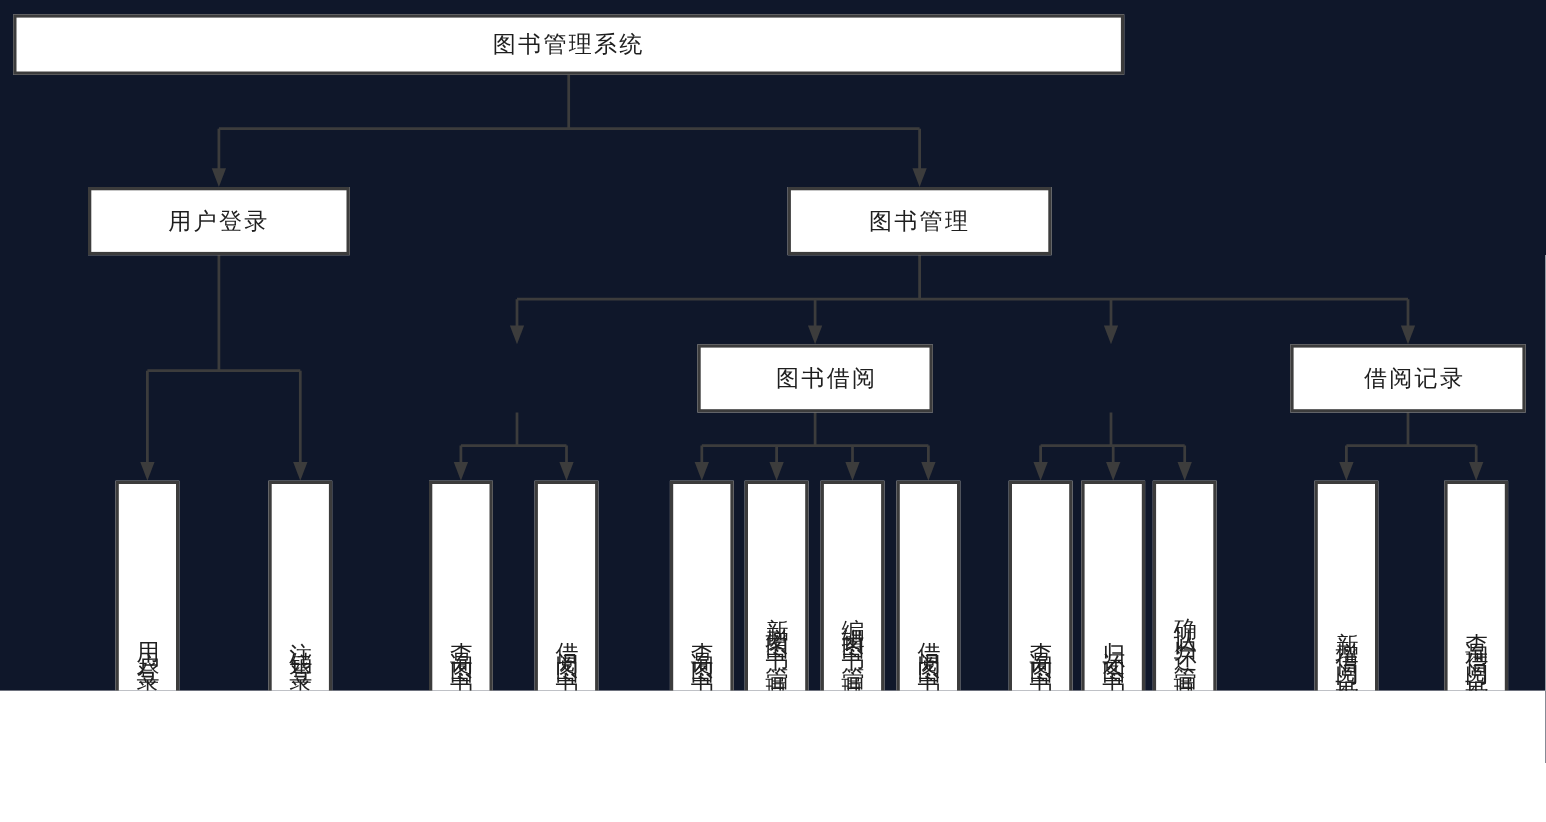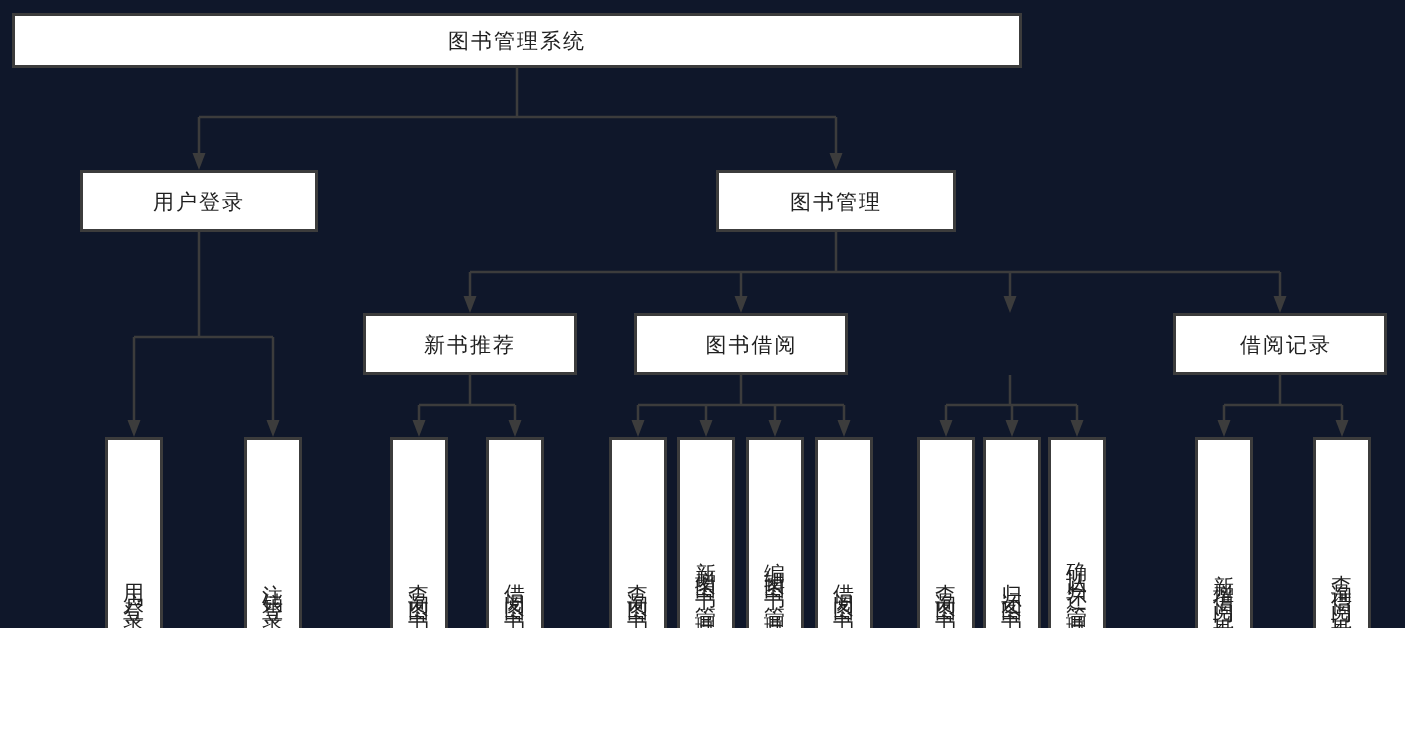--- a/index.html
+++ b/index.html
@@ -133,21 +133,20 @@
       <path d="M1217.5 420 L1230.5 420 L1224 437 Z" fill="#3c3c3c"></path>
       <line x1="1342" y1="405" x2="1342" y2="422" stroke="#3c3c3c" stroke-width="2.5"></line>
       <path d="M1335.5 420 L1348.5 420 L1342 437 Z" fill="#3c3c3c"></path>
     </svg>
 
   <div class="box h n-root">图书管理系统</div>
 
   <div class="box h n-user-login">用户登录</div>
   <div class="box h n-book-mgmt">图书管理</div>
 
-  <div class="box h n-new-book">新书推荐</div>
   <div class="box h n-book-borrow">图书借阅</div>
   <div class="box h n-borrow-record">借阅记录</div>
 
   <div class="box v n-login">用户登录</div>
   <div class="box v n-logout">注销登录</div>
 
   <div class="box v n-s0c0">查询图书</div>
   <div class="box v n-s0c1">借阅图书</div>
 
   <div class="box v n-s1c0">查询图书</div>

